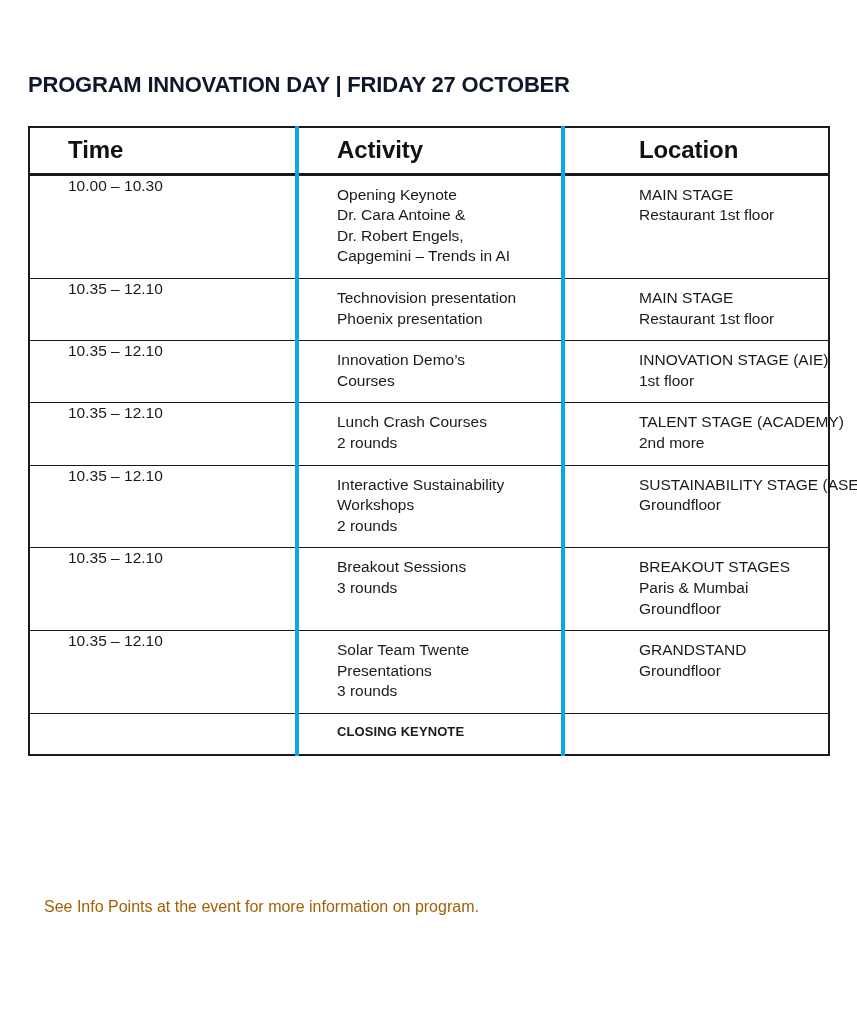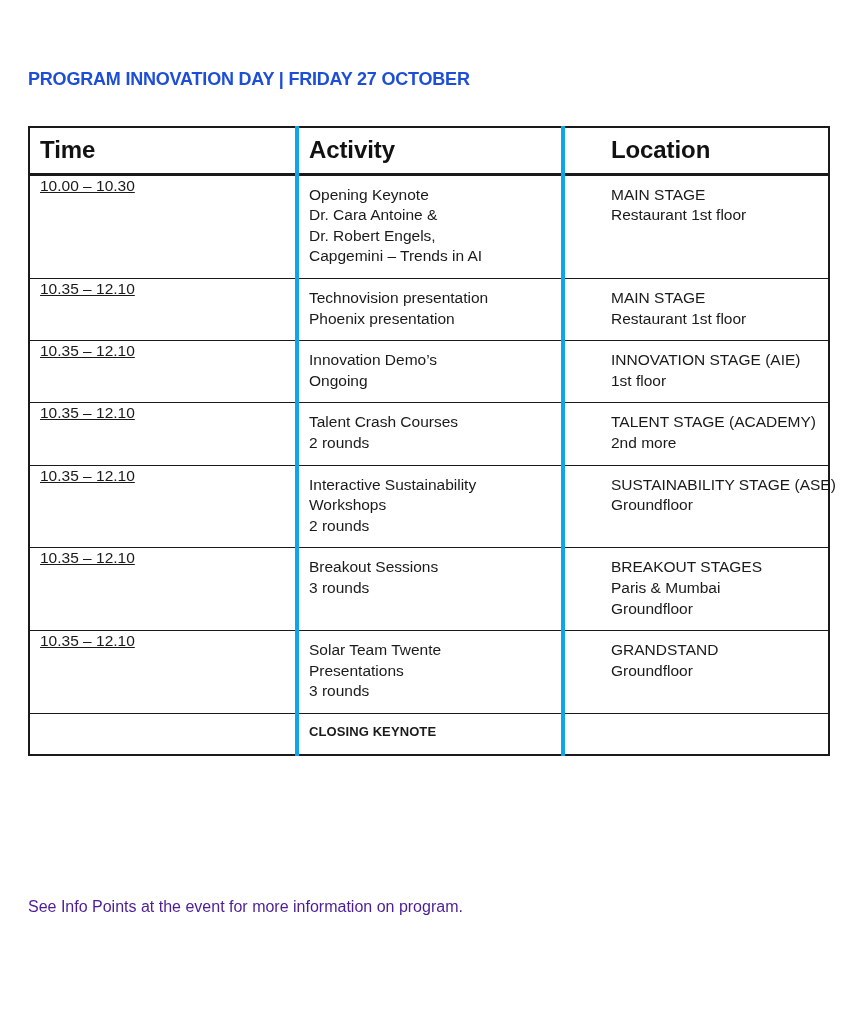--- a/index.html
+++ b/index.html
@@ -21,24 +21,24 @@
     box-sizing: border-box;
     padding: 0;
   }
 
   
   .doc-title {
     position: absolute;
     left: 28px;
     top: 57px;
     width: 790px;
-    font-size: 18px;
+    font-size: 22px;
     font-weight: bold;
     letter-spacing: -0.2px;
-    color: #1d4ed8;
+    color: #0f172a;
     line-height: 1.15;
     white-space: nowrap;
   }
 
   
   .schedule-table {
     position: absolute;
     left: 28px;
     top: 126px;
     width: 800px;
@@ -80,25 +80,25 @@
   .body-row td {
     border-top: 1.5px solid #1a1a1a;
     font-size: 15.5px;
     line-height: 1.33;
     color: #1a1a1a;
   }
   .body-row:first-of-type td { border-top: none; }
 
   .cell-inner {
     padding: 9px 8px 11px 10px;
+    margin-left: 28px;
   }
   .cell-time .cell-inner {
     padding-top: 0;
     padding-bottom: 0;
-    text-decoration: underline;
   }
   .cell-time {
     vertical-align: middle;
   }
   .cell-time-top { vertical-align: top; }
   .cell-time-top .cell-inner { padding-top: 11px; }
 
   .line { display: block; white-space: pre; }
   .bold-line { font-weight: bold; font-size: 13px; letter-spacing: 0.1px; }
 
@@ -110,24 +110,24 @@
   .h-r5 td { height: 76px; }
   .h-r6 td { height: 76px; }
   .h-r7 td { height: 78px; }
   .h-r8 td { height: 41px; }
   .h-r9 td { height: 75px; }
   .h-r10 td { height: 56px; }
 
   
   .footer-note {
     position: absolute;
-    left: 28px;
+    left: 44px;
     top: 897px;
     font-size: 16px;
-    color: #4c1d95;
+    color: #a16207;
     line-height: 1.3;
     white-space: nowrap;
   }
 </style>
 </head>
 <body>
 
 <div class="page">
 
   <h1 class="doc-title">PROGRAM INNOVATION DAY | FRIDAY 27 OCTOBER</h1>
@@ -182,35 +182,35 @@
               <span class="line">MAIN STAGE</span>
               <span class="line">Restaurant 1st floor</span>
             </div>
           </td>
         </tr>
         <tr class="body-row h-r3">
           <td class="cell-time"><span class="cell-inner">10.35 – 12.10</span></td>
           <td>
             <div class="cell-inner">
               <span class="line">Innovation Demo’s</span>
-              <span class="line">Ongoing</span>
+              <span class="line">Courses</span>
             </div>
           </td>
           <td>
             <div class="cell-inner">
               <span class="line">INNOVATION STAGE (AIE)</span>
               <span class="line">1st floor</span>
             </div>
           </td>
         </tr>
         <tr class="body-row h-r4">
           <td class="cell-time"><span class="cell-inner">10.35 – 12.10</span></td>
           <td>
             <div class="cell-inner">
-              <span class="line">Talent Crash Courses</span>
+              <span class="line">Lunch Crash Courses</span>
               <span class="line">2 rounds</span>
             </div>
           </td>
           <td>
             <div class="cell-inner">
               <span class="line">TALENT STAGE (ACADEMY)</span>
               <span class="line">2nd more</span>
             </div>
           </td>
         </tr>

